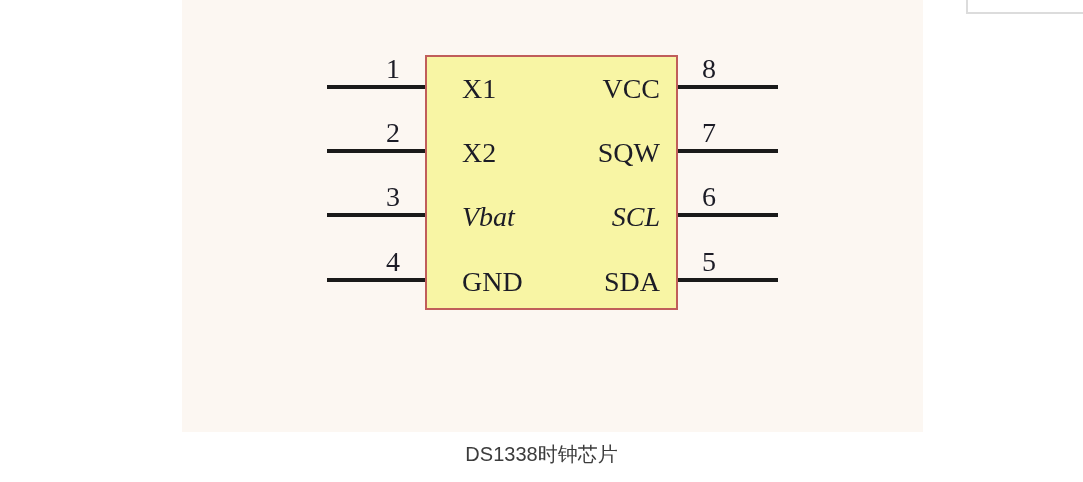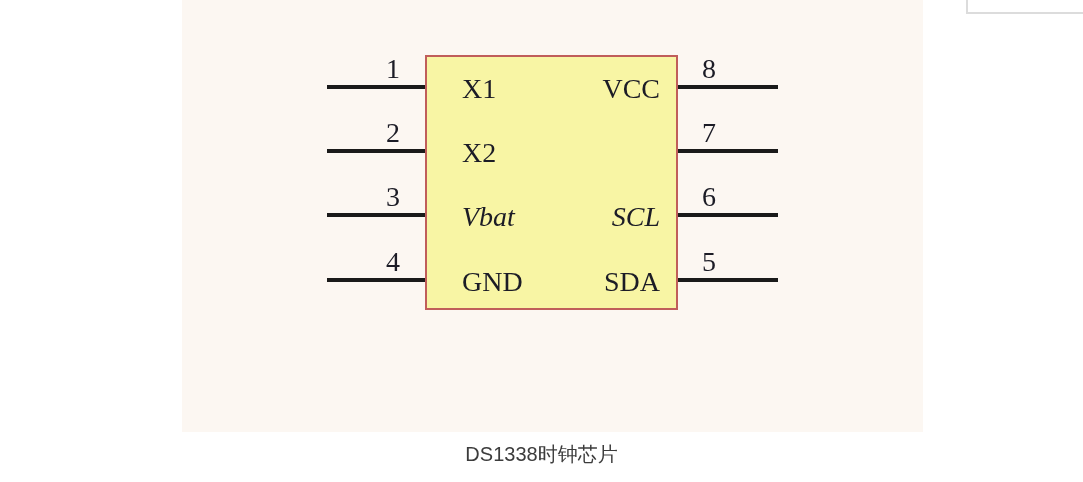--- a/index.html
+++ b/index.html
@@ -136,18 +136,19 @@
   <div class="pin-number right num-row2">7</div>
   <div class="pin-number right num-row3">6</div>
   <div class="pin-number right num-row4">5</div>
 
   <div class="pin-label left lbl-row1">X1</div>
   <div class="pin-label left lbl-row2">X2</div>
   <div class="pin-label left lbl-row3">Vbat</div>
   <div class="pin-label left lbl-row4">GND</div>
 
   <div class="pin-label right lbl-row1">VCC</div>
+  <div class="pin-label right lbl-row2">SQW</div>
   <div class="pin-label right lbl-row3">SCL</div>
   <div class="pin-label right lbl-row4">SDA</div>
 
   <div class="caption">DS1338时钟芯片</div>
 
 </div>
 
 </body></html>

